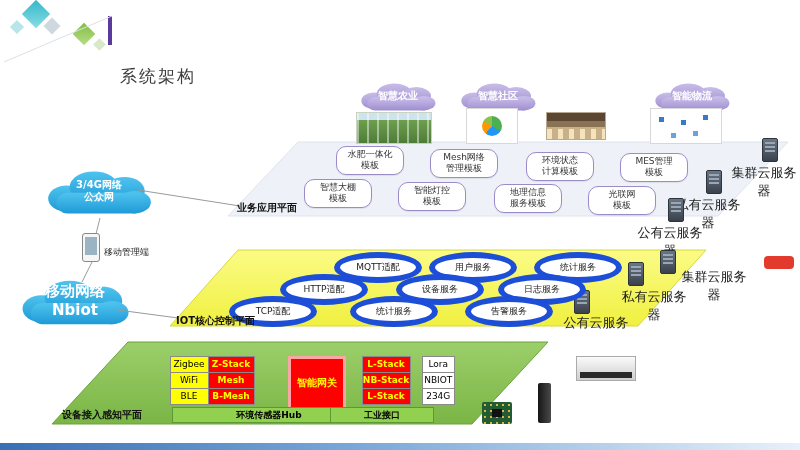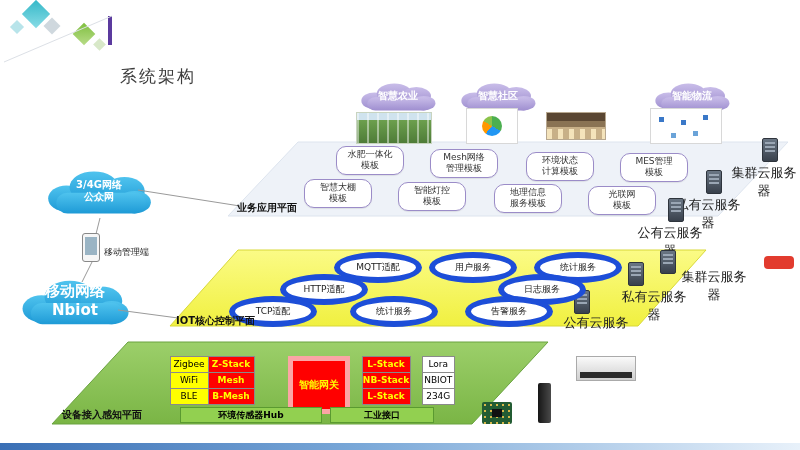--- a/index.html
+++ b/index.html
@@ -37,21 +37,21 @@
     font-size:9px;display:flex;align-items:center;justify-content:center;color:#222;z-index:2;}
 
   
   .grid-table{position:absolute;display:grid;grid-auto-rows:16px;z-index:2;}
   .cell{font-size:9px;display:flex;align-items:center;justify-content:center;border:1px solid #8a8a8a;margin:-0.5px;}
   .cell-y{background:var(--cell_yellow,#ffff00);color:#000;}
   .cell-r{background:var(--cell_red,#ff0000);color:var(--cell_yellow,#ffff00);font-weight:bold;}
   .cell-w{background:#fff;color:#000;margin-left:12px;}
   .gateway{position:absolute;left:288px;top:356px;width:52px;height:48px;background:var(--cell_red,#ff0000);
     color:var(--cell_yellow,#ffff00);font-weight:bold;font-size:10px;display:flex;align-items:center;justify-content:center;
-    border:5px solid #fca5a5;z-index:2;}
+    border:3px solid #fca5a5;z-index:2;}
   .bar{position:absolute;height:14px;background:var(--bar_green,#92d050);border:1px solid #5a9a30;font-size:9px;
     font-weight:bold;display:flex;align-items:center;justify-content:center;color:#000;z-index:2;}
 
   
   .img-agri{position:absolute;left:356px;top:112px;width:74px;height:30px;z-index:2;border:1px solid #c8d4c0;
     background:linear-gradient(180deg,#cfe3ee 0%,#cfe3ee 22%,#6da04e 22%,#4e7c38 100%);}
   .img-agri::after{content:"";position:absolute;inset:0;background:repeating-linear-gradient(90deg,rgba(255,255,255,.45) 0 2px,transparent 2px 10px);}
   .img-comm{position:absolute;left:466px;top:108px;width:50px;height:34px;background:#fff;border:1px solid #d8d8d8;z-index:2;}
   .img-comm .pie{position:absolute;left:15px;top:7px;width:20px;height:20px;border-radius:50%;
     background:conic-gradient(#4caf50 0 120deg,#2196f3 120deg 220deg,#ff9800 220deg 300deg,#8bc34a 300deg 360deg);}
@@ -232,20 +232,21 @@
         </g>
       </svg>
     <div class="cloud-label" style="font-size:15px;">移动网络
 Nbiot</div>
   </div>
 
   <div class="svc" style="left:334px;top:252px;">MQTT适配</div>
   <div class="svc" style="left:429px;top:252px;">用户服务</div>
   <div class="svc" style="left:534px;top:252px;">统计服务</div>
   <div class="svc" style="left:280px;top:274px;">HTTP适配</div>
+  <div class="svc" style="left:396px;top:274px;">设备服务</div>
   <div class="svc" style="left:498px;top:274px;">日志服务</div>
   <div class="svc" style="left:229px;top:296px;">TCP适配</div>
   <div class="svc" style="left:350px;top:296px;">统计服务</div>
   <div class="svc" style="left:465px;top:296px;">告警服务</div>
   <div class="plane-label" style="left:176px;top:314px;">IOT核心控制平面</div>
 
   <div class="grid-table" style="left:170px;top:356px;grid-template-columns:38px 46px;border-radius:7px;">
     <div class="cell cell-y">Zigbee</div>
     <div class="cell cell-r">Z-Stack</div>
     <div class="cell cell-y">WiFi</div>
@@ -255,21 +256,21 @@
   </div>
   <div class="gateway">智能网关</div>
   <div class="grid-table" style="left:362px;top:356px;grid-template-columns:48px 44px;">
     <div class="cell cell-r">L-Stack</div>
     <div class="cell cell-w">Lora</div>
     <div class="cell cell-r">NB-Stack</div>
     <div class="cell cell-w">NBIOT</div>
     <div class="cell cell-r">L-Stack</div>
     <div class="cell cell-w">234G</div>
   </div>
-  <div class="bar" style="left:180px;top:407px;width:140px;">环境传感器Hub</div>
+  <div class="bar" style="left:172px;top:407px;width:140px;padding-left:26px;">环境传感器Hub</div>
   <div class="bar" style="left:330px;top:407px;width:102px;">工业接口</div>
   <div class="plane-label" style="left:62px;top:408px;">设备接入感知平面</div>
 
   <div class="pcb"></div>
   <div class="modem"></div>
   <div class="router"></div>
 
   <div class="bottom-bar"></div>
 </div>
 

